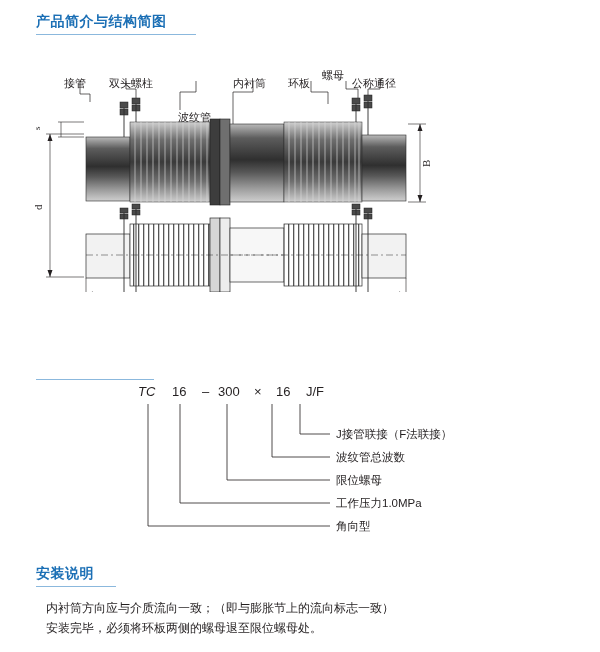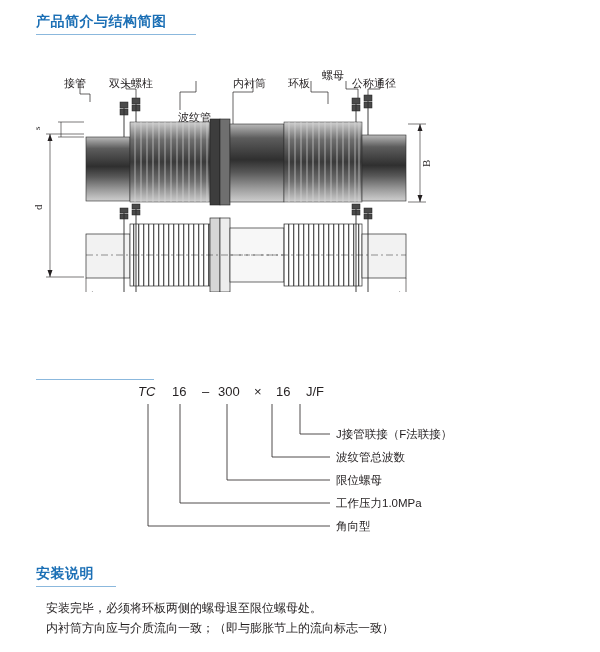--- a/index.html
+++ b/index.html
@@ -307,17 +307,17 @@
     <div class="code-note" style="left:336px; top:64px;">波纹管总波数</div>
     <div class="code-note" style="left:336px; top:87px;">限位螺母</div>
     <div class="code-note" style="left:336px; top:110px;">工作压力1.0MPa</div>
     <div class="code-note" style="left:336px; top:133px;">角向型</div>
   </div>
 
   <div class="section-title" id="title3">安装说明</div>
   <div class="title-rule" id="rule3"></div>
 
   <div id="notes">
+    <div class="note-line">内衬筒方向应与介质流向一致；（即与膨胀节上的流向标志一致）</div>
     <div class="note-line">安装完毕，必须将环板两侧的螺母退至限位螺母处。</div>
-    <div class="note-line">内衬筒方向应与介质流向一致；（即与膨胀节上的流向标志一致）</div>
   </div>
 
 </div>
 
 </body></html>

